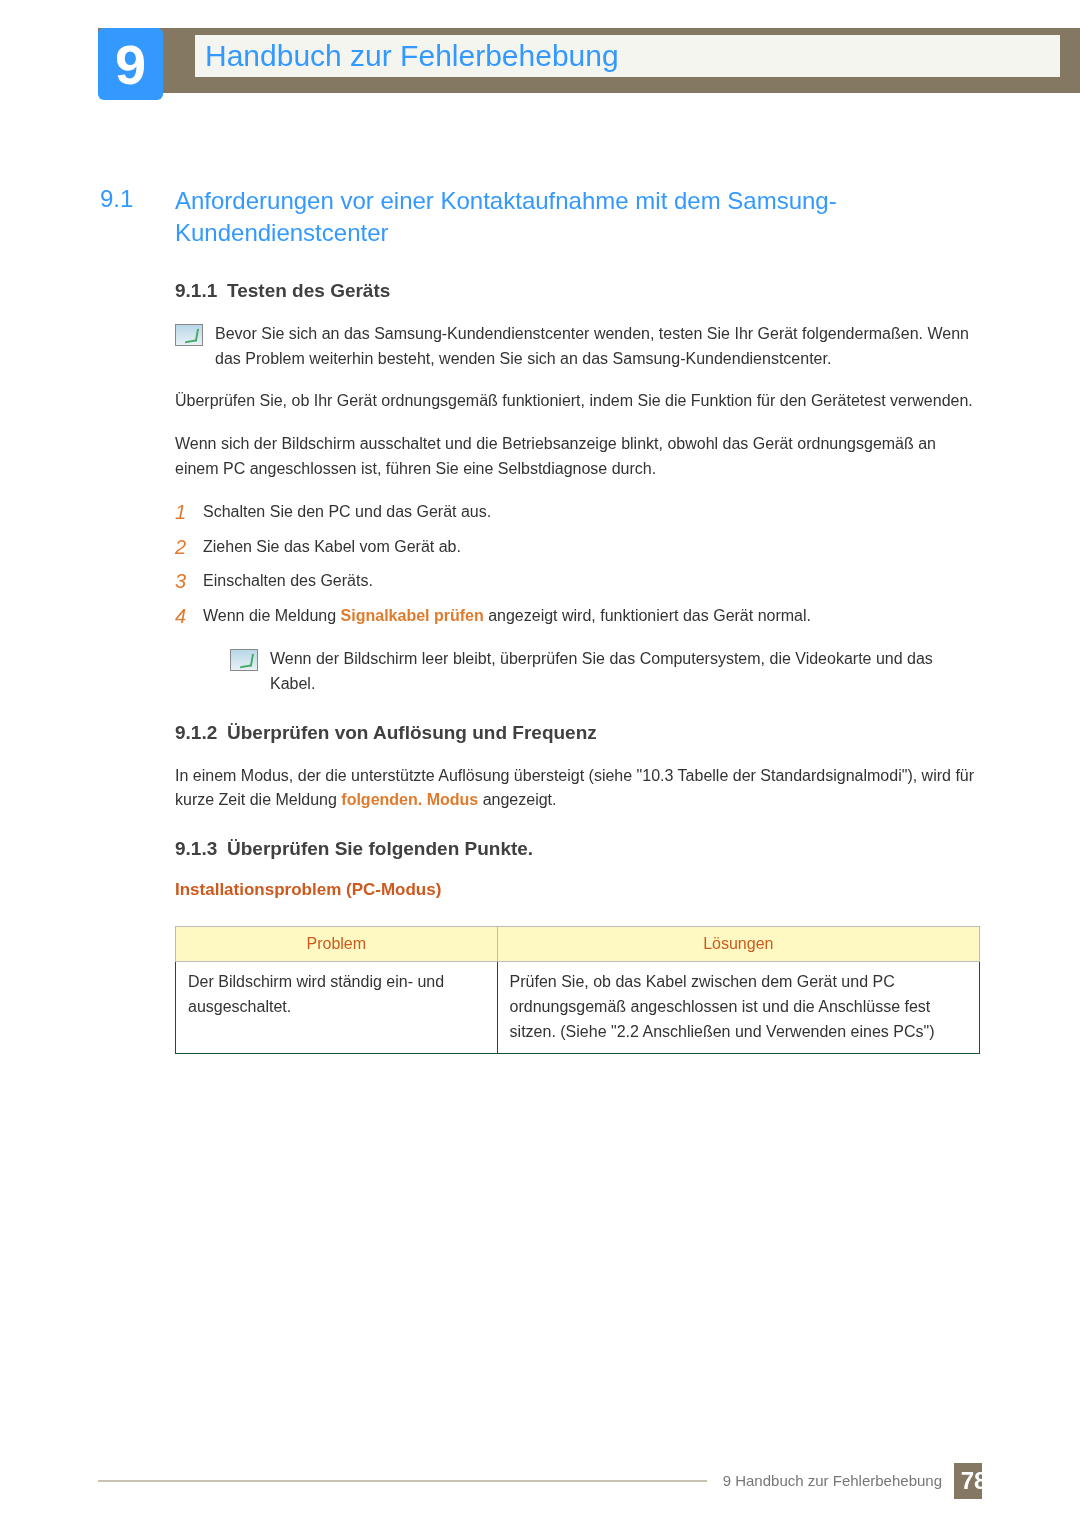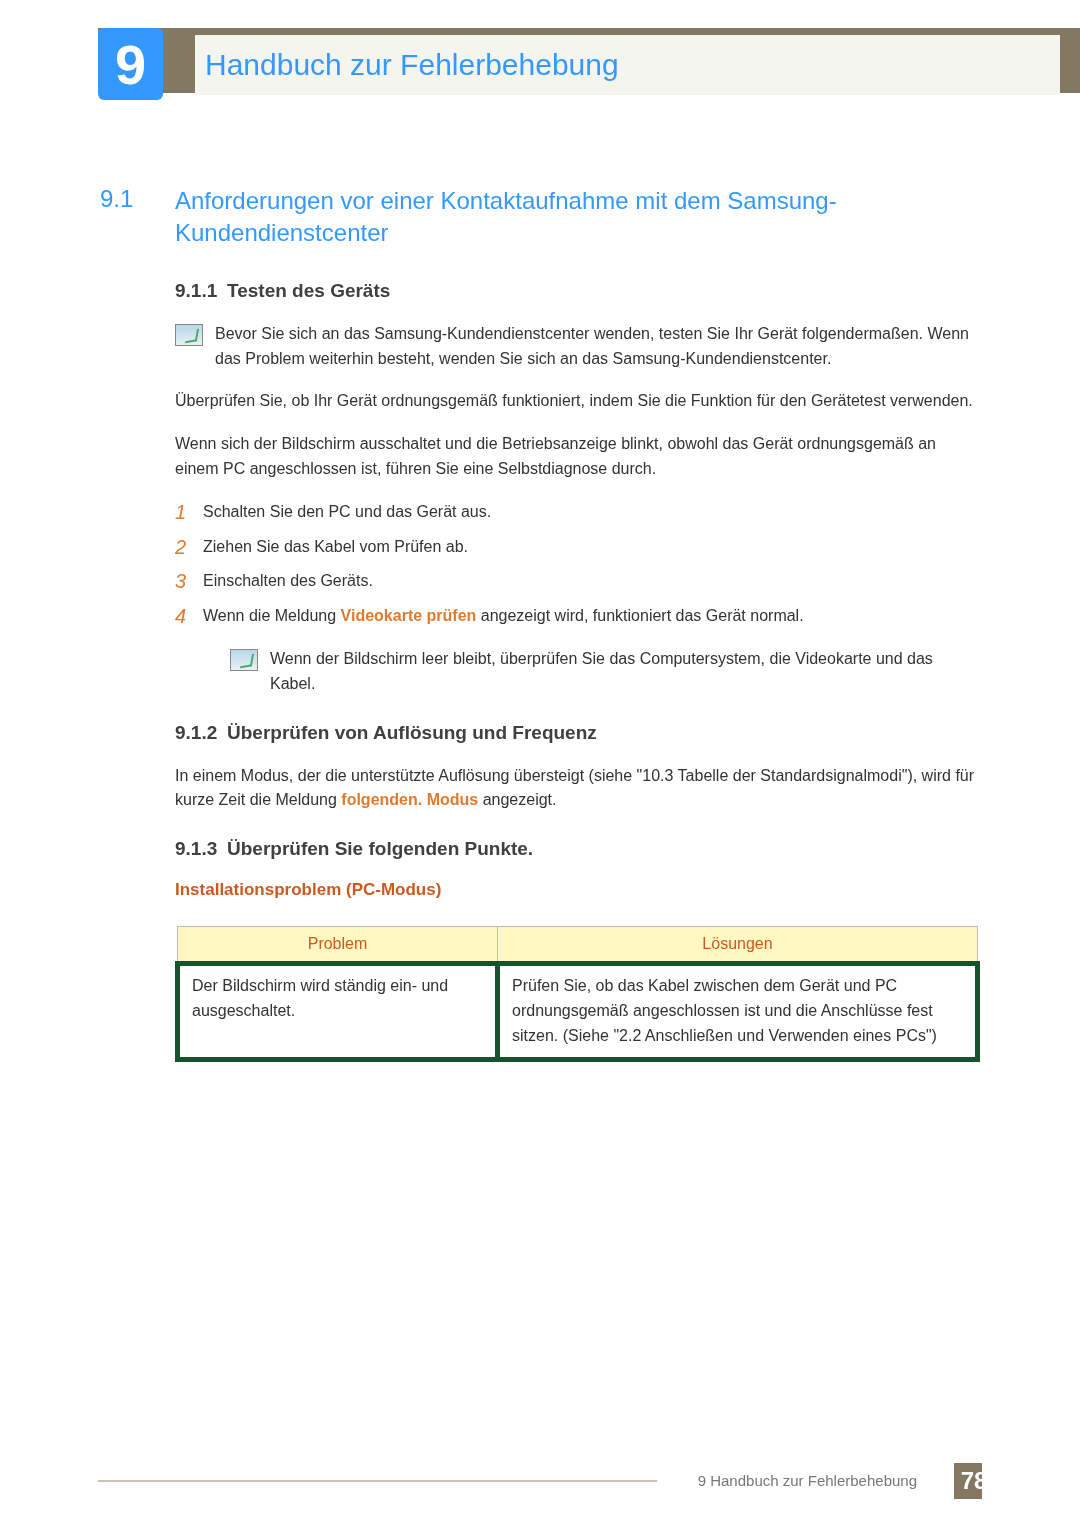--- a/index.html
+++ b/index.html
@@ -33,21 +33,21 @@
     display: flex;
     align-items: center;
     justify-content: center;
     z-index: 2;
   }
   .chapter-title {
     position: absolute;
     top: 35px;
     left: 195px;
     right: 20px;
-    height: 60px;
+    height: 42px;
     background: #f5f5f0;
     color: #3399ff;
     font-size: 30px;
     font-weight: 500;
     display: flex;
     align-items: center;
     padding-left: 10px;
     z-index: 2;
   }
   .content {
@@ -168,35 +168,34 @@
   }
   .tbl th {
     border: 1px solid #bbb;
     background: #fef9c3;
     color: #cc5a1e;
     font-weight: 500;
     padding: 8px 10px;
     text-align: center;
   }
   .tbl td {
-    border: 5px solid #14532d;
+    border: 1px solid #14532d;
     padding: 8px 12px;
     vertical-align: top;
     line-height: 1.55;
   }
   .tbl td:first-child { width: 40%; }
   .footer {
     position: absolute;
     bottom: 28px;
     left: 98px;
     right: 98px;
     height: 36px;
     display: flex;
     align-items: stretch;
-    gap: 25px;
   }
   .footer-line {
     flex: 1;
     border-top: 2px solid #c9c2b2;
     margin-top: 17px;
   }
   .footer-label {
     color: #777;
     font-size: 15px;
     padding: 9px 12px 0 16px;
@@ -239,29 +238,29 @@
   <div class="body-text">Überprüfen Sie, ob Ihr Gerät ordnungsgemäß funktioniert, indem Sie die Funktion für den Gerätetest verwenden.</div>
   <div class="body-text">Wenn sich der Bildschirm ausschaltet und die Betriebsanzeige blinkt, obwohl das Gerät ordnungsgemäß an einem PC angeschlossen ist, führen Sie eine Selbstdiagnose durch.</div>
 
   <div class="ol-steps">
     <div class="step-row">
       <div class="step-num">1</div>
       <div class="step-text">Schalten Sie den PC und das Gerät aus.</div>
     </div>
     <div class="step-row">
       <div class="step-num">2</div>
-      <div class="step-text">Ziehen Sie das Kabel vom Prüfen ab.</div>
+      <div class="step-text">Ziehen Sie das Kabel vom Gerät ab.</div>
     </div>
     <div class="step-row">
       <div class="step-num">3</div>
       <div class="step-text">Einschalten des Geräts.</div>
     </div>
     <div class="step-row">
       <div class="step-num">4</div>
-      <div class="step-text"><span>Wenn die Meldung </span><span class="highlight-orange">Videokarte prüfen</span><span> angezeigt wird, funktioniert das Gerät normal.</span></div>
+      <div class="step-text"><span>Wenn die Meldung </span><span class="highlight-orange">Signalkabel prüfen</span><span> angezeigt wird, funktioniert das Gerät normal.</span></div>
     </div>
   </div>
 
   <div class="nested-note">
     <div class="note-icon"></div>
     <div class="note-text">Wenn der Bildschirm leer bleibt, überprüfen Sie das Computersystem, die Videokarte und das Kabel.</div>
   </div>
 
   <div class="subsection">
     <span class="sub-num">9.1.2</span><span>Überprüfen von Auflösung und Frequenz</span>

